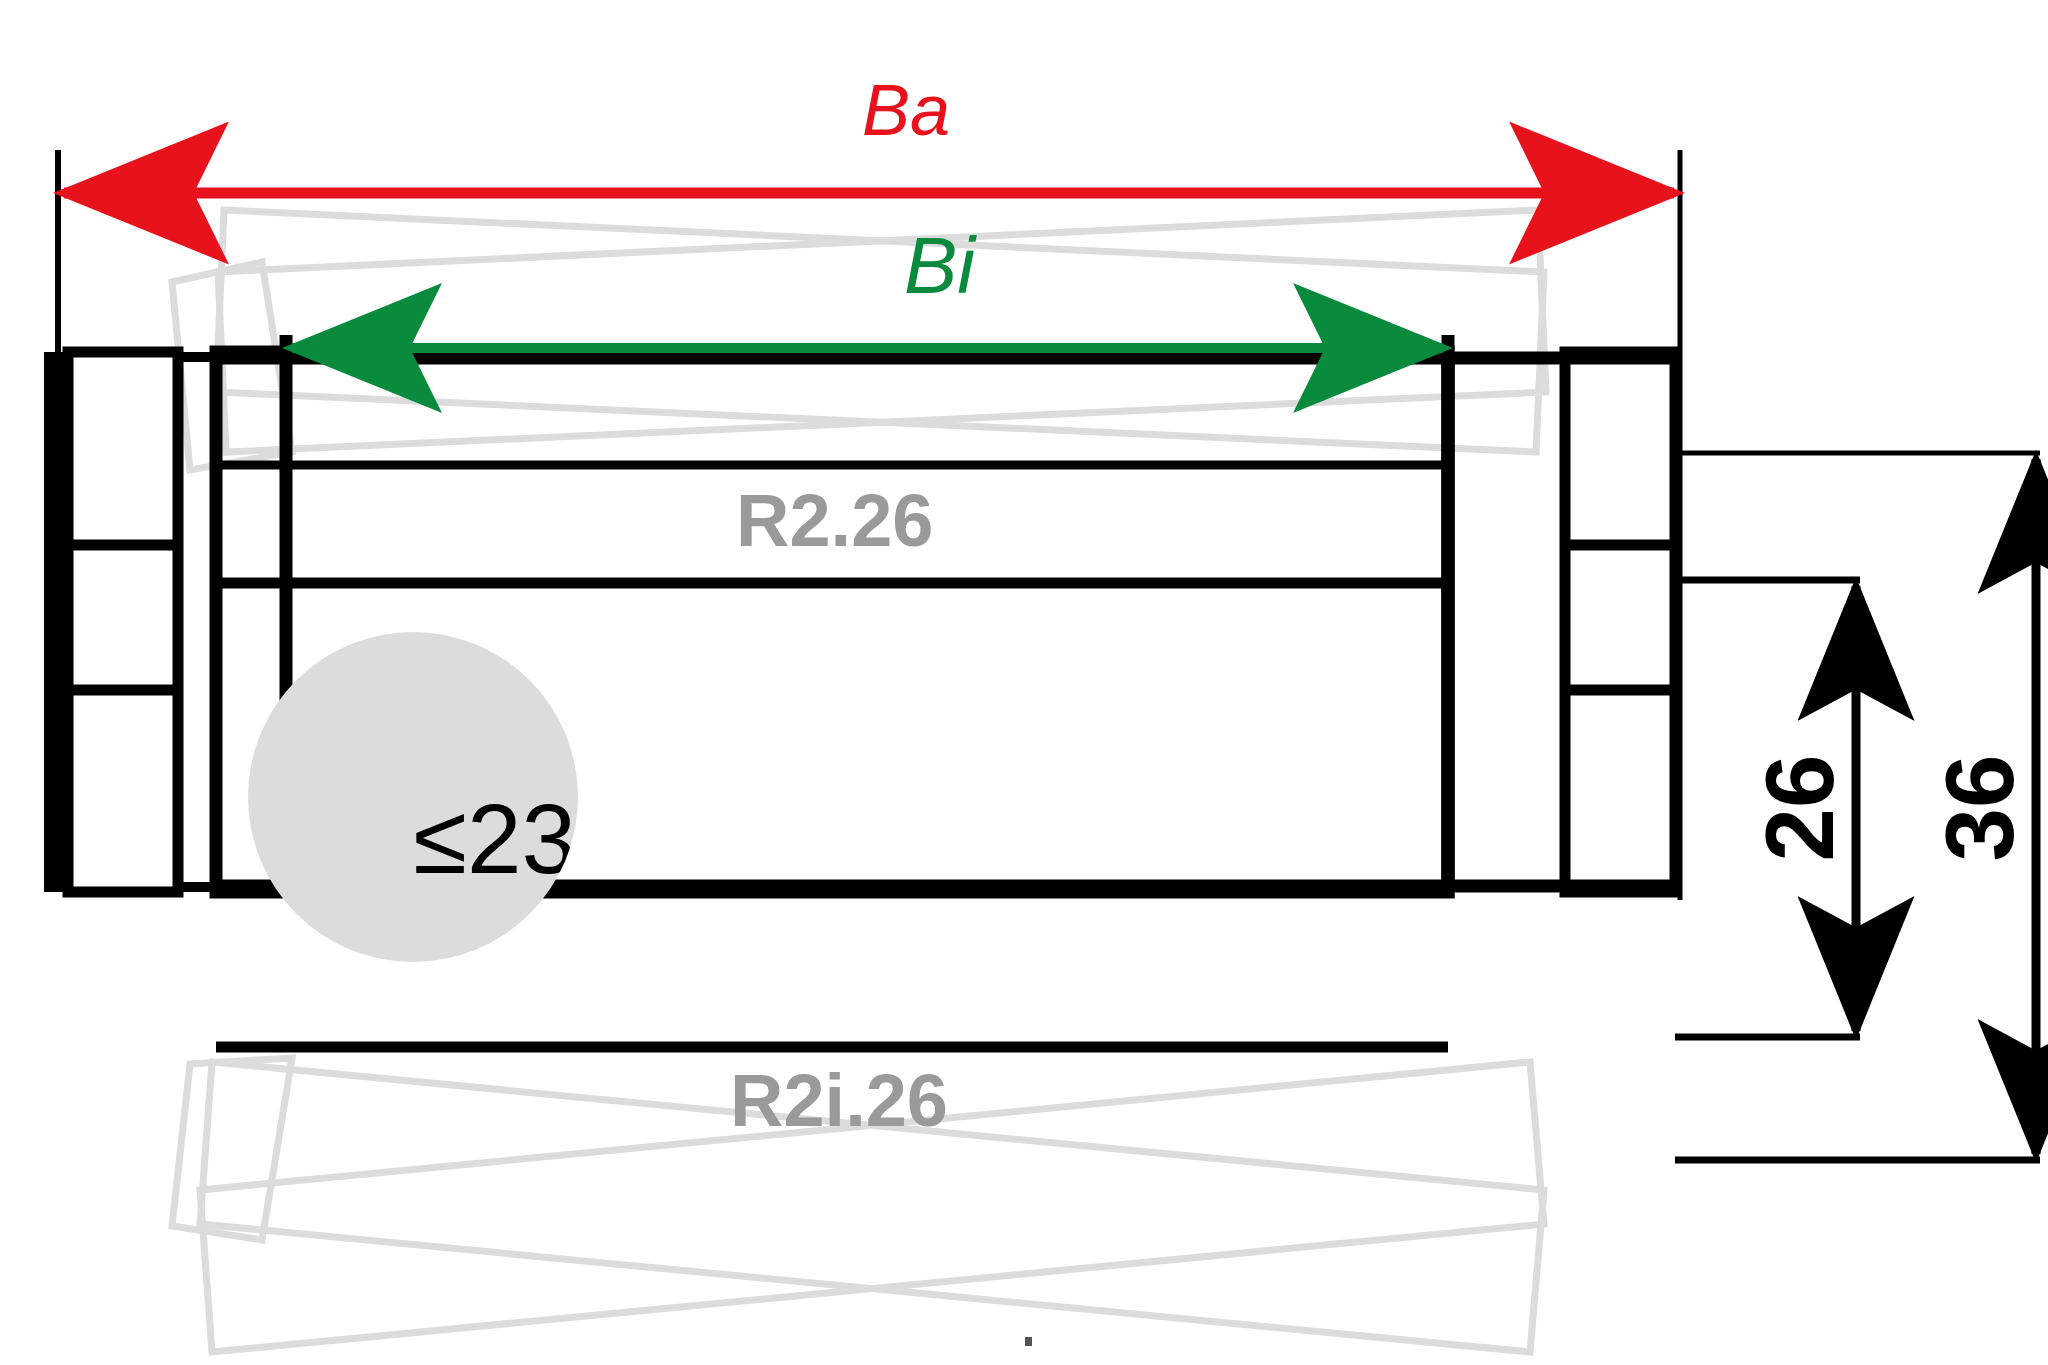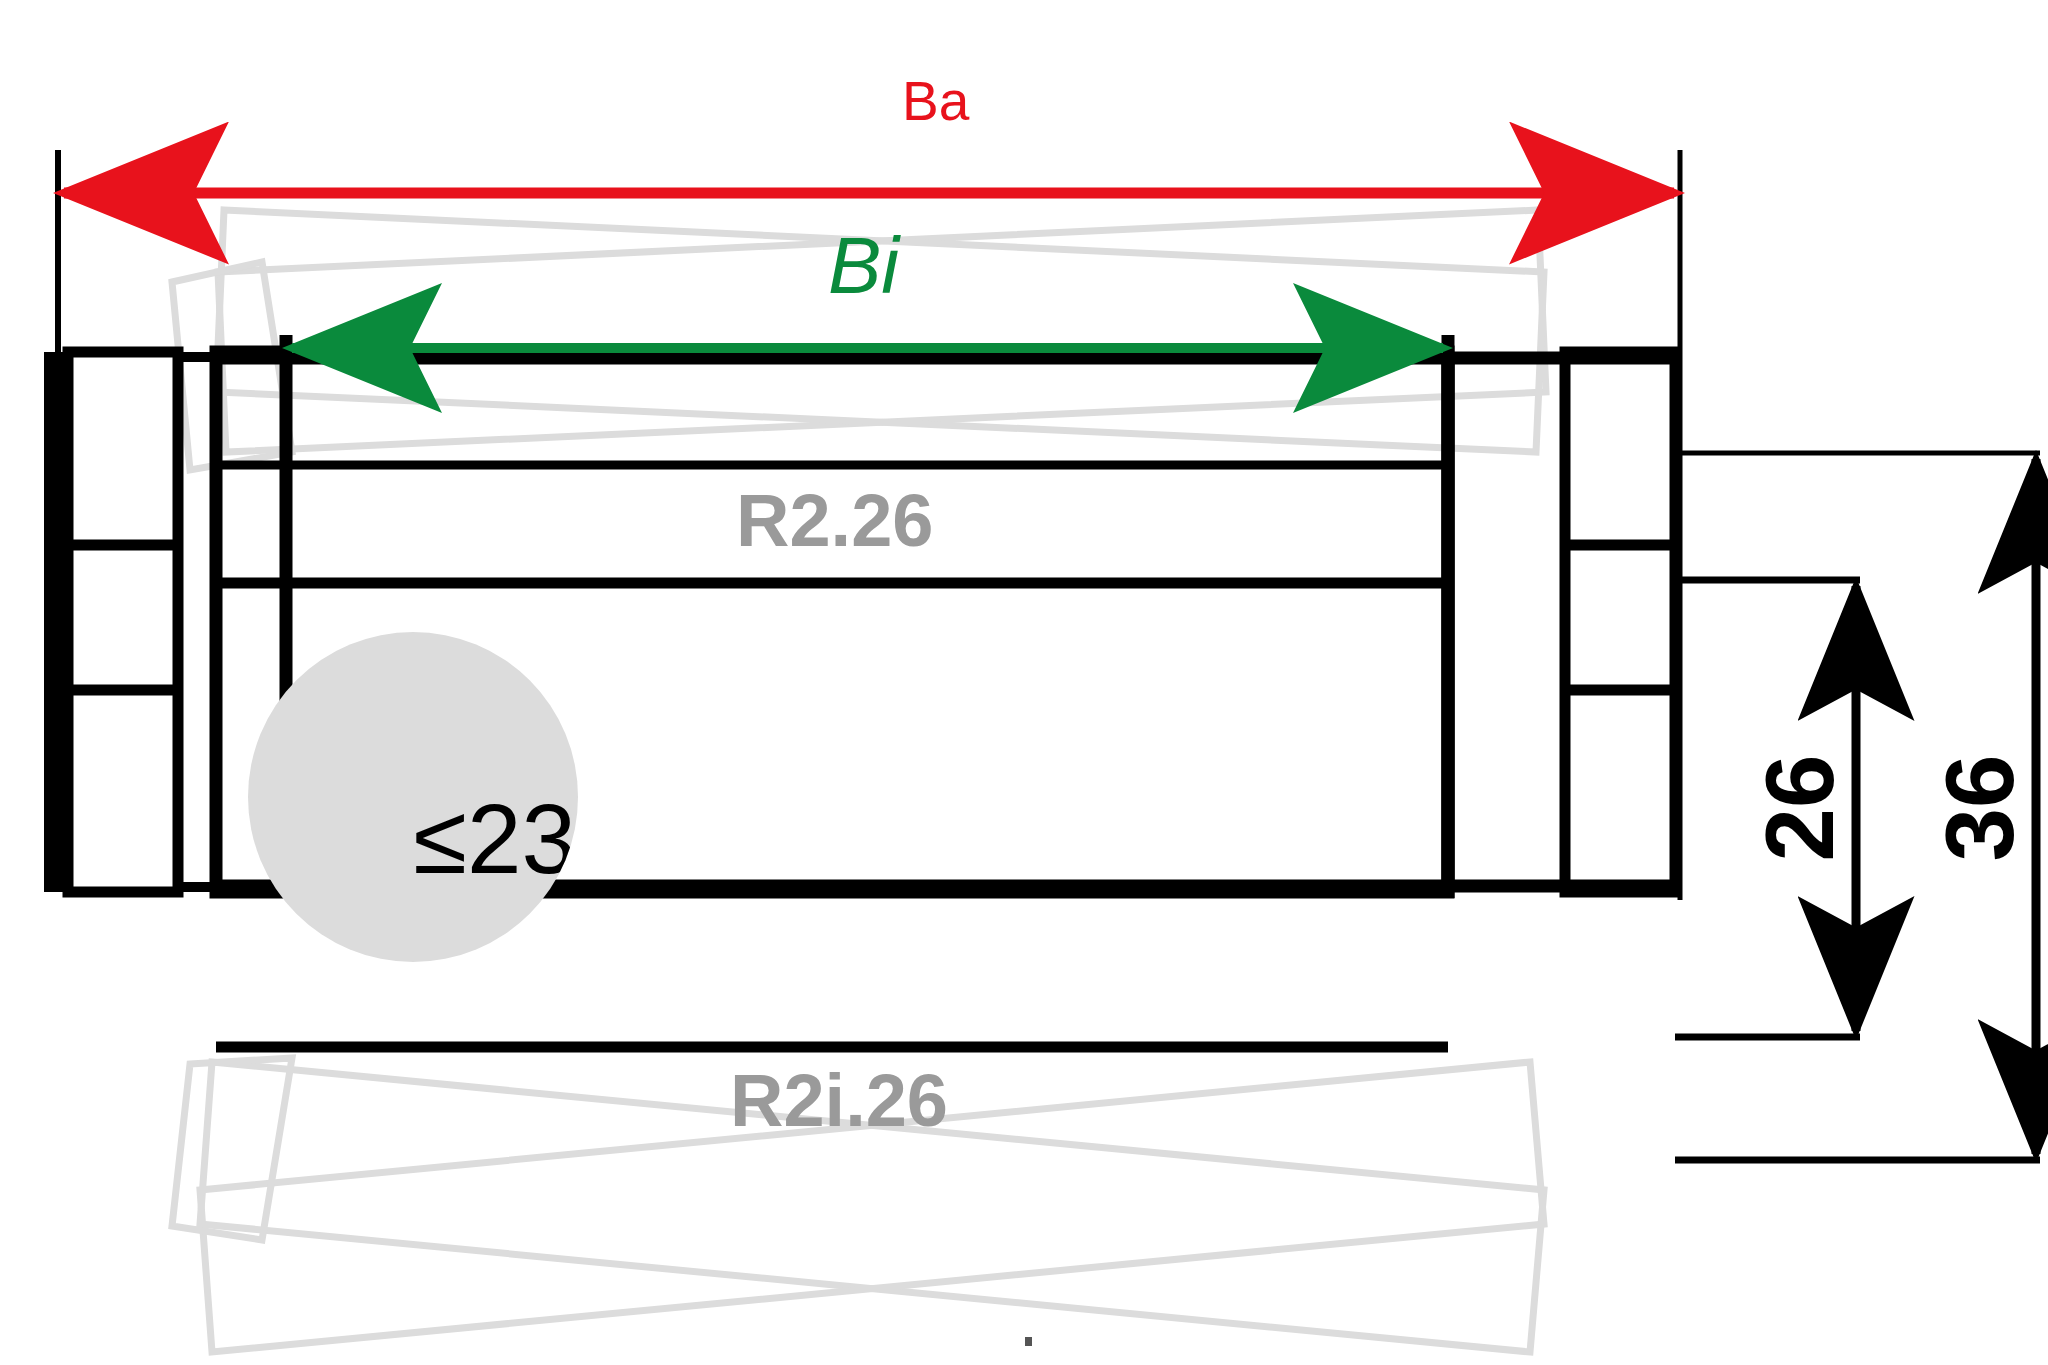--- a/index.html
+++ b/index.html
@@ -24,32 +24,33 @@
     width: 2048px;
     height: 1365px;
     display: block;
   }
   .lbl {
     position: absolute;
     white-space: pre;
     line-height: 1;
   }
   .lbl-ba {
+    font-style: italic;
     font-weight: 400;
-    font-size: 55px;
+    font-size: 72px;
     color: #e8121c;
-    left: 902px;
+    left: 862px;
     top: 74px;
   }
   .lbl-bi {
     font-style: italic;
     font-weight: 400;
     font-size: 80px;
     color: #0a8a3c;
-    left: 828px;
+    left: 904px;
     top: 226px;
   }
   .lbl-r-top {
     font-weight: 700;
     font-size: 74px;
     color: #9a9a9a;
     left: 736px;
     top: 484px;
   }
   .lbl-r-bot {

